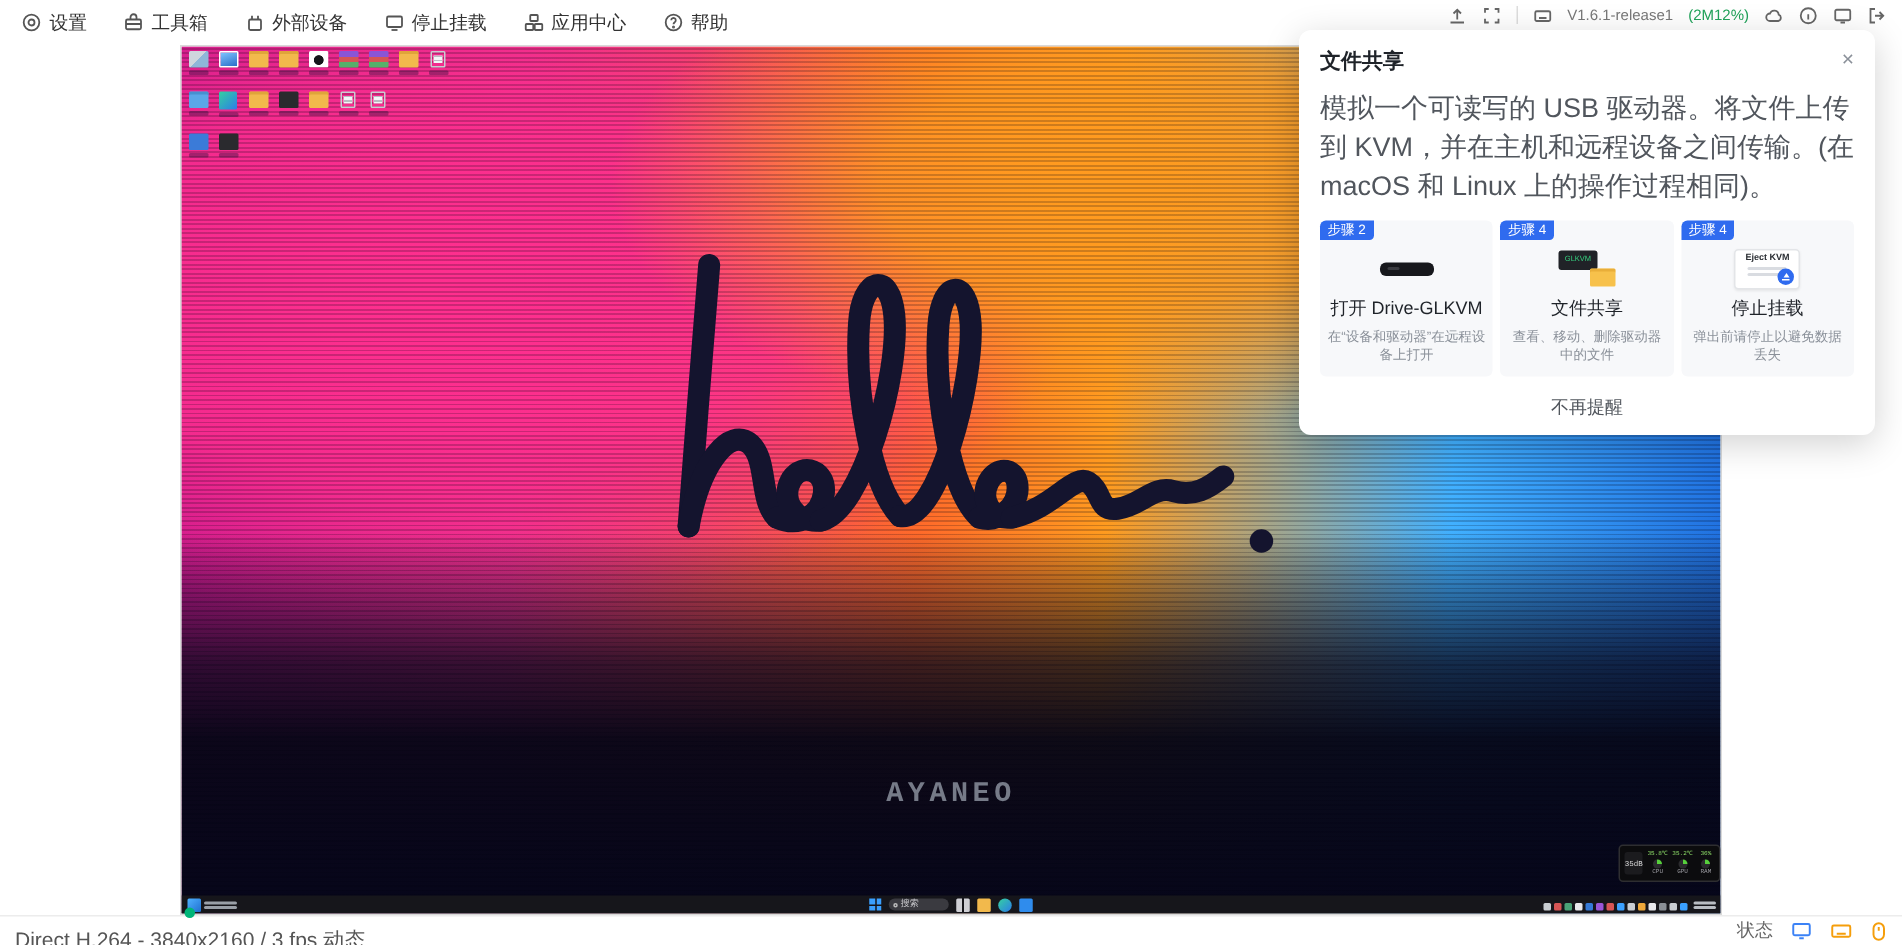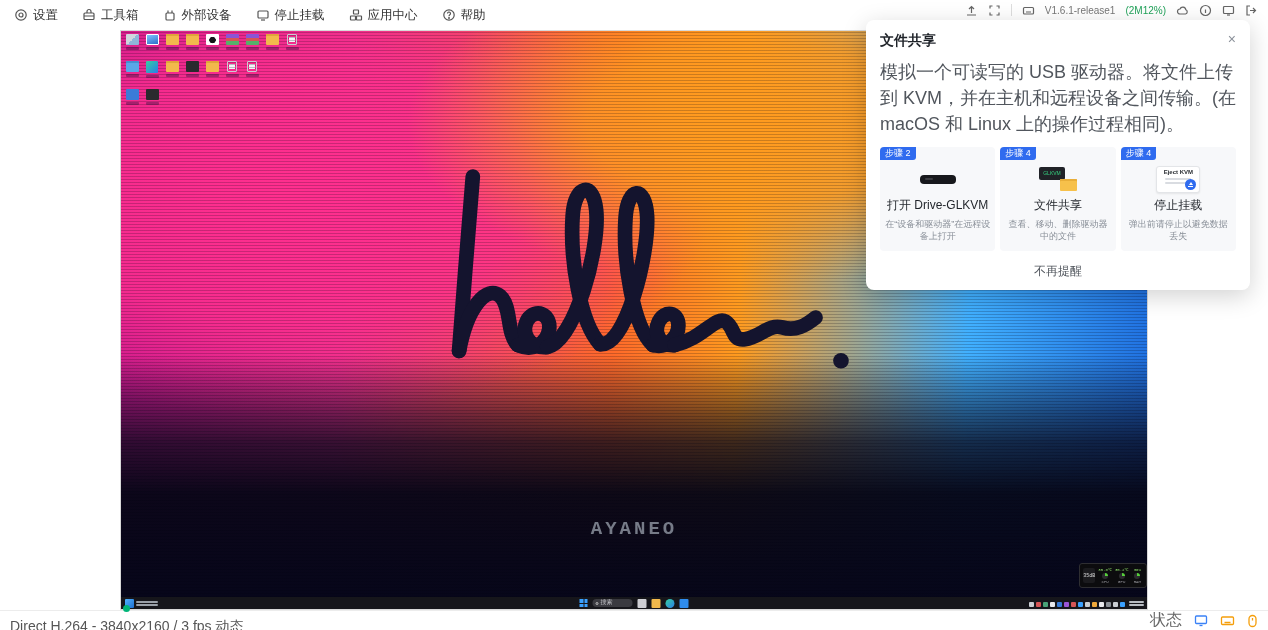--- a/index.html
+++ b/index.html
@@ -121,21 +121,21 @@
   .d4eject .tri { width:0; height:0; border-left:2.5px solid transparent; border-right:2.5px solid transparent;
     border-bottom:3px solid #fff; }
   .d4eject .bar { width:5px; height:1px; background:#fff; }
 
   
   .statusbar { position:absolute; left:0; bottom:0; width:100%; height:20px; background:#fff;
     border-top:1px solid #ececec; display:flex; align-items:center; justify-content:space-between;
     padding:0 10px; z-index:10; }
   .sb-left { display:flex; align-items:center; gap:6px; font-size:14px; color:#555;flex-direction:column; }
   .sb-dot { width:7px; height:7px; border-radius:50%; background:#00b578; }
-  .sb-right { display:flex; align-items:center; gap:12px; font-size:16px; color:#666; }
+  .sb-right { display:flex; align-items:center; gap:12px; font-size:12px; color:#666; }
   .sb-right svg { display:block; }
 </style>
 </head>
 <body>
 
 <div class="toolbar">
   <div class="tb-item">
     <svg width="14" height="14" viewBox="0 0 14 14" fill="none" stroke="#555" stroke-width="1.2">
         <circle cx="7" cy="7" r="5.2"></circle>
         <circle cx="7" cy="7" r="2"></circle>

